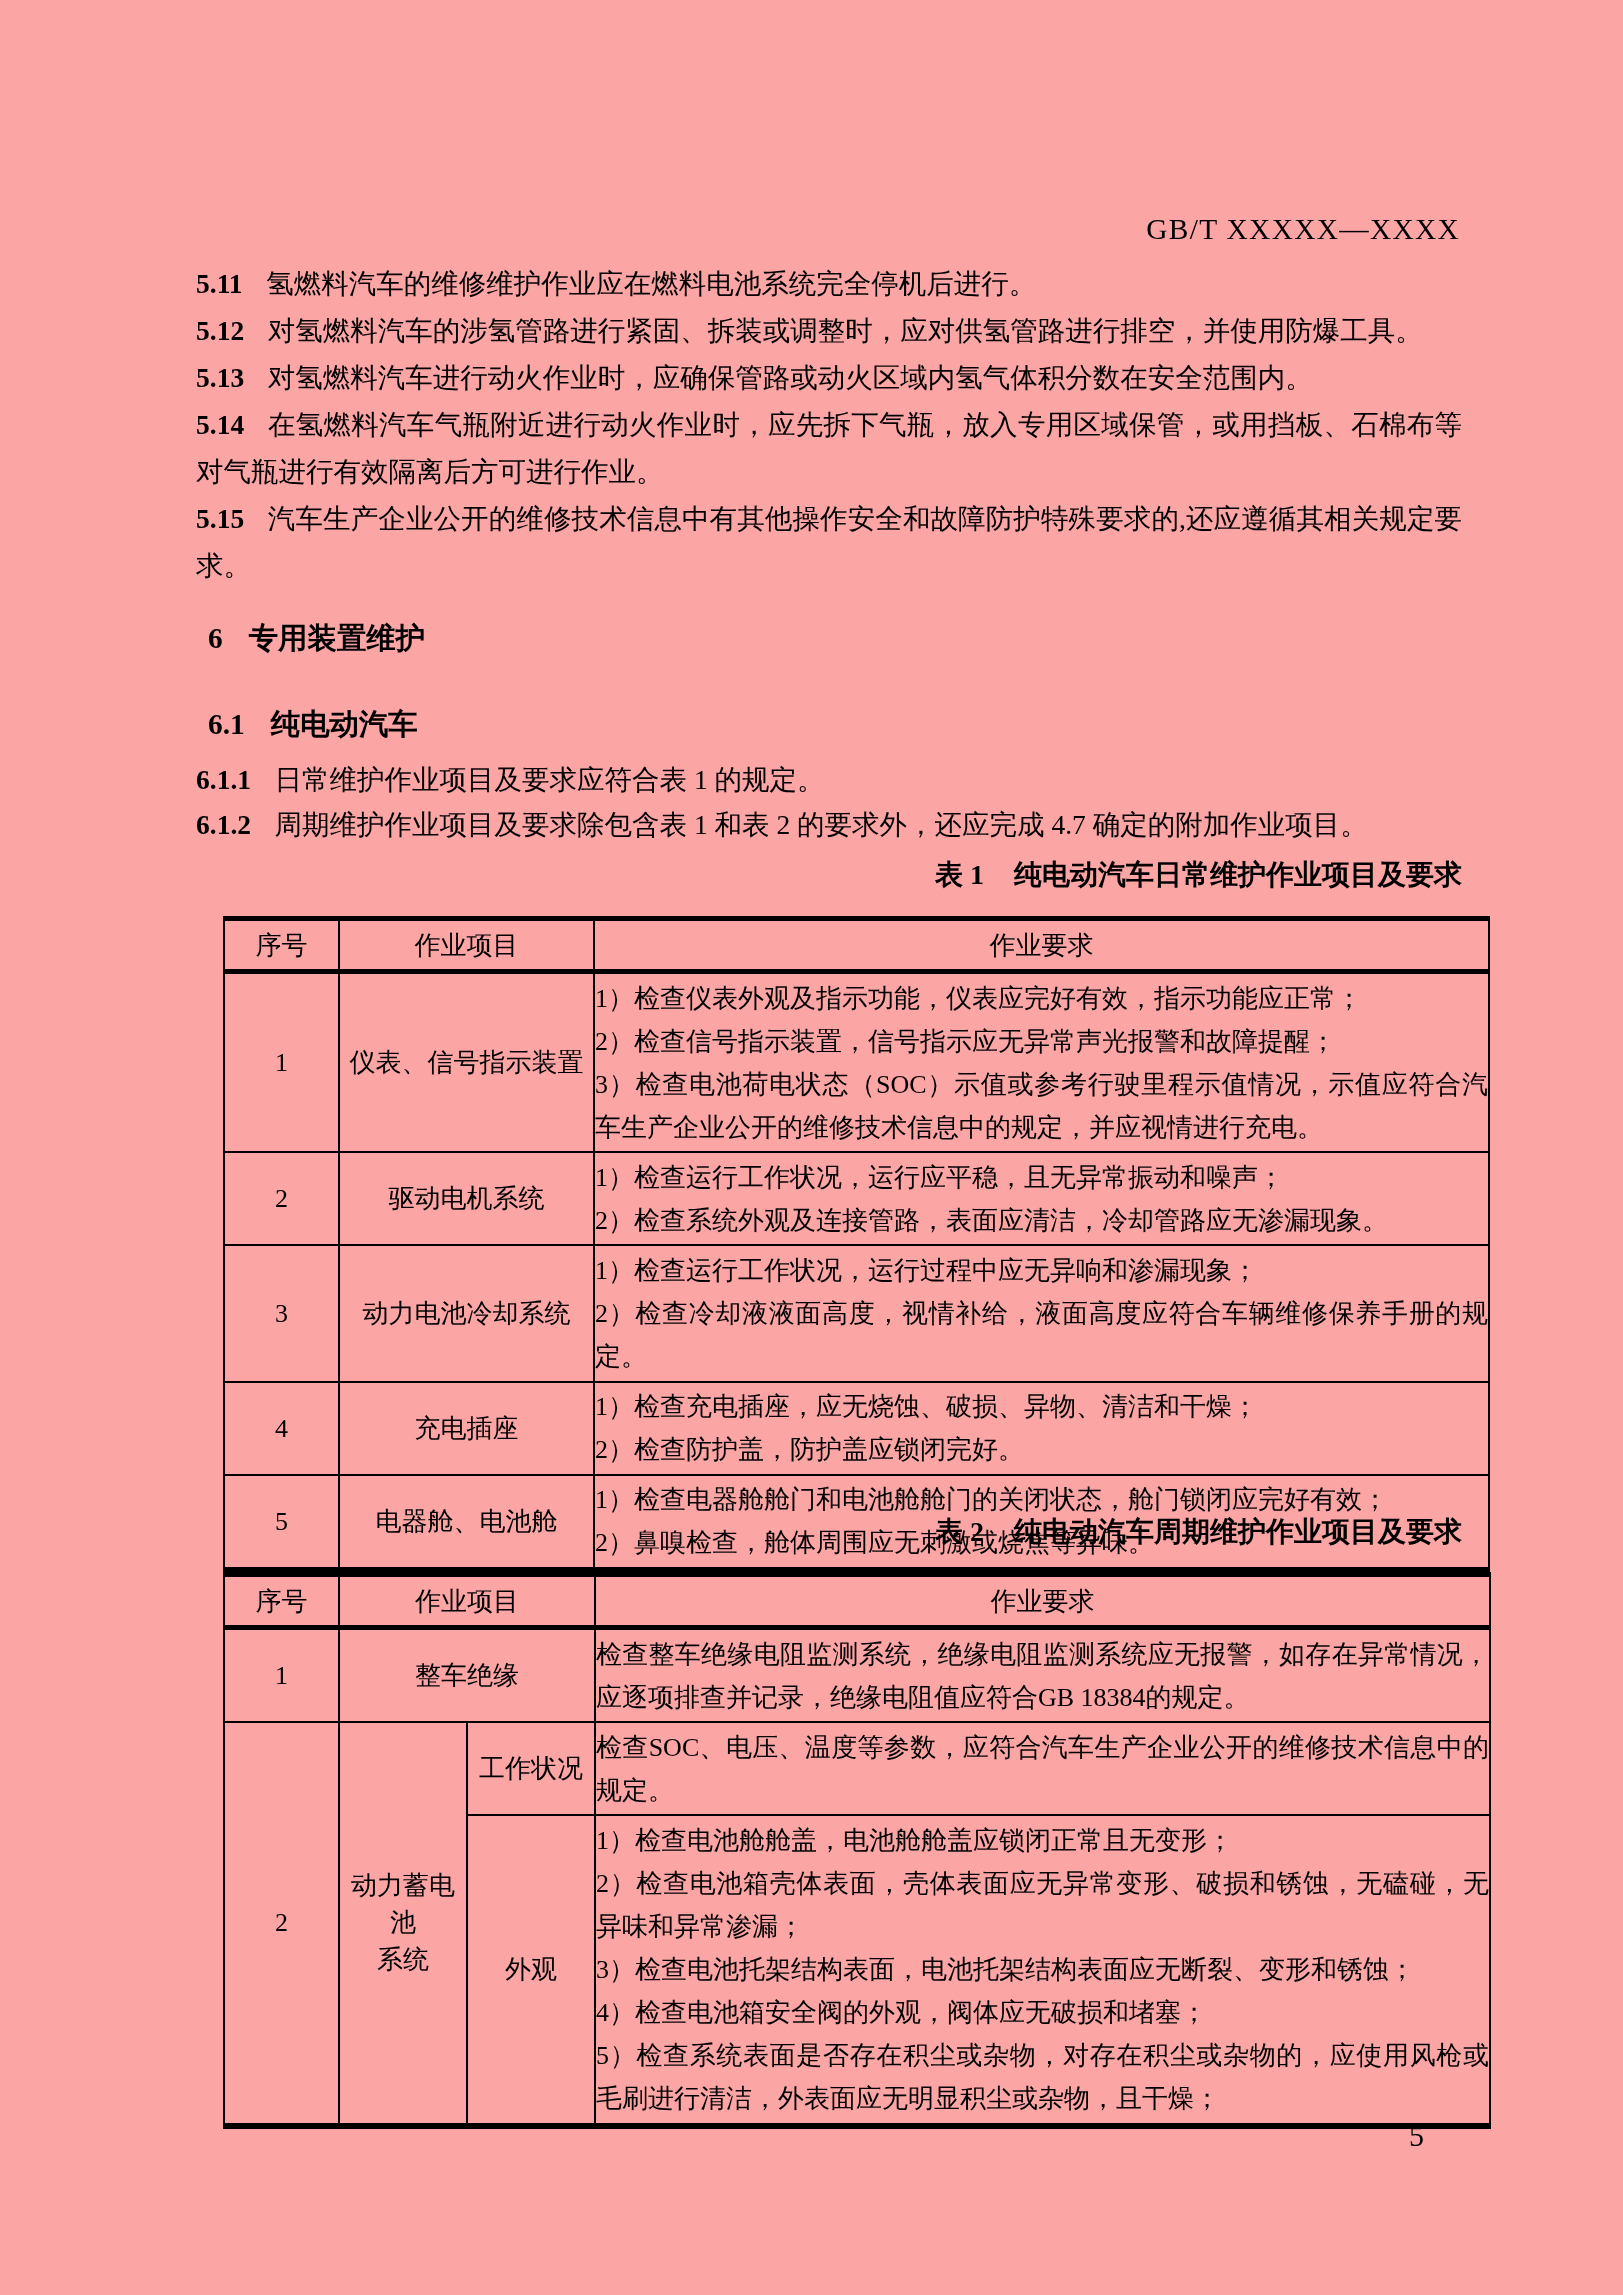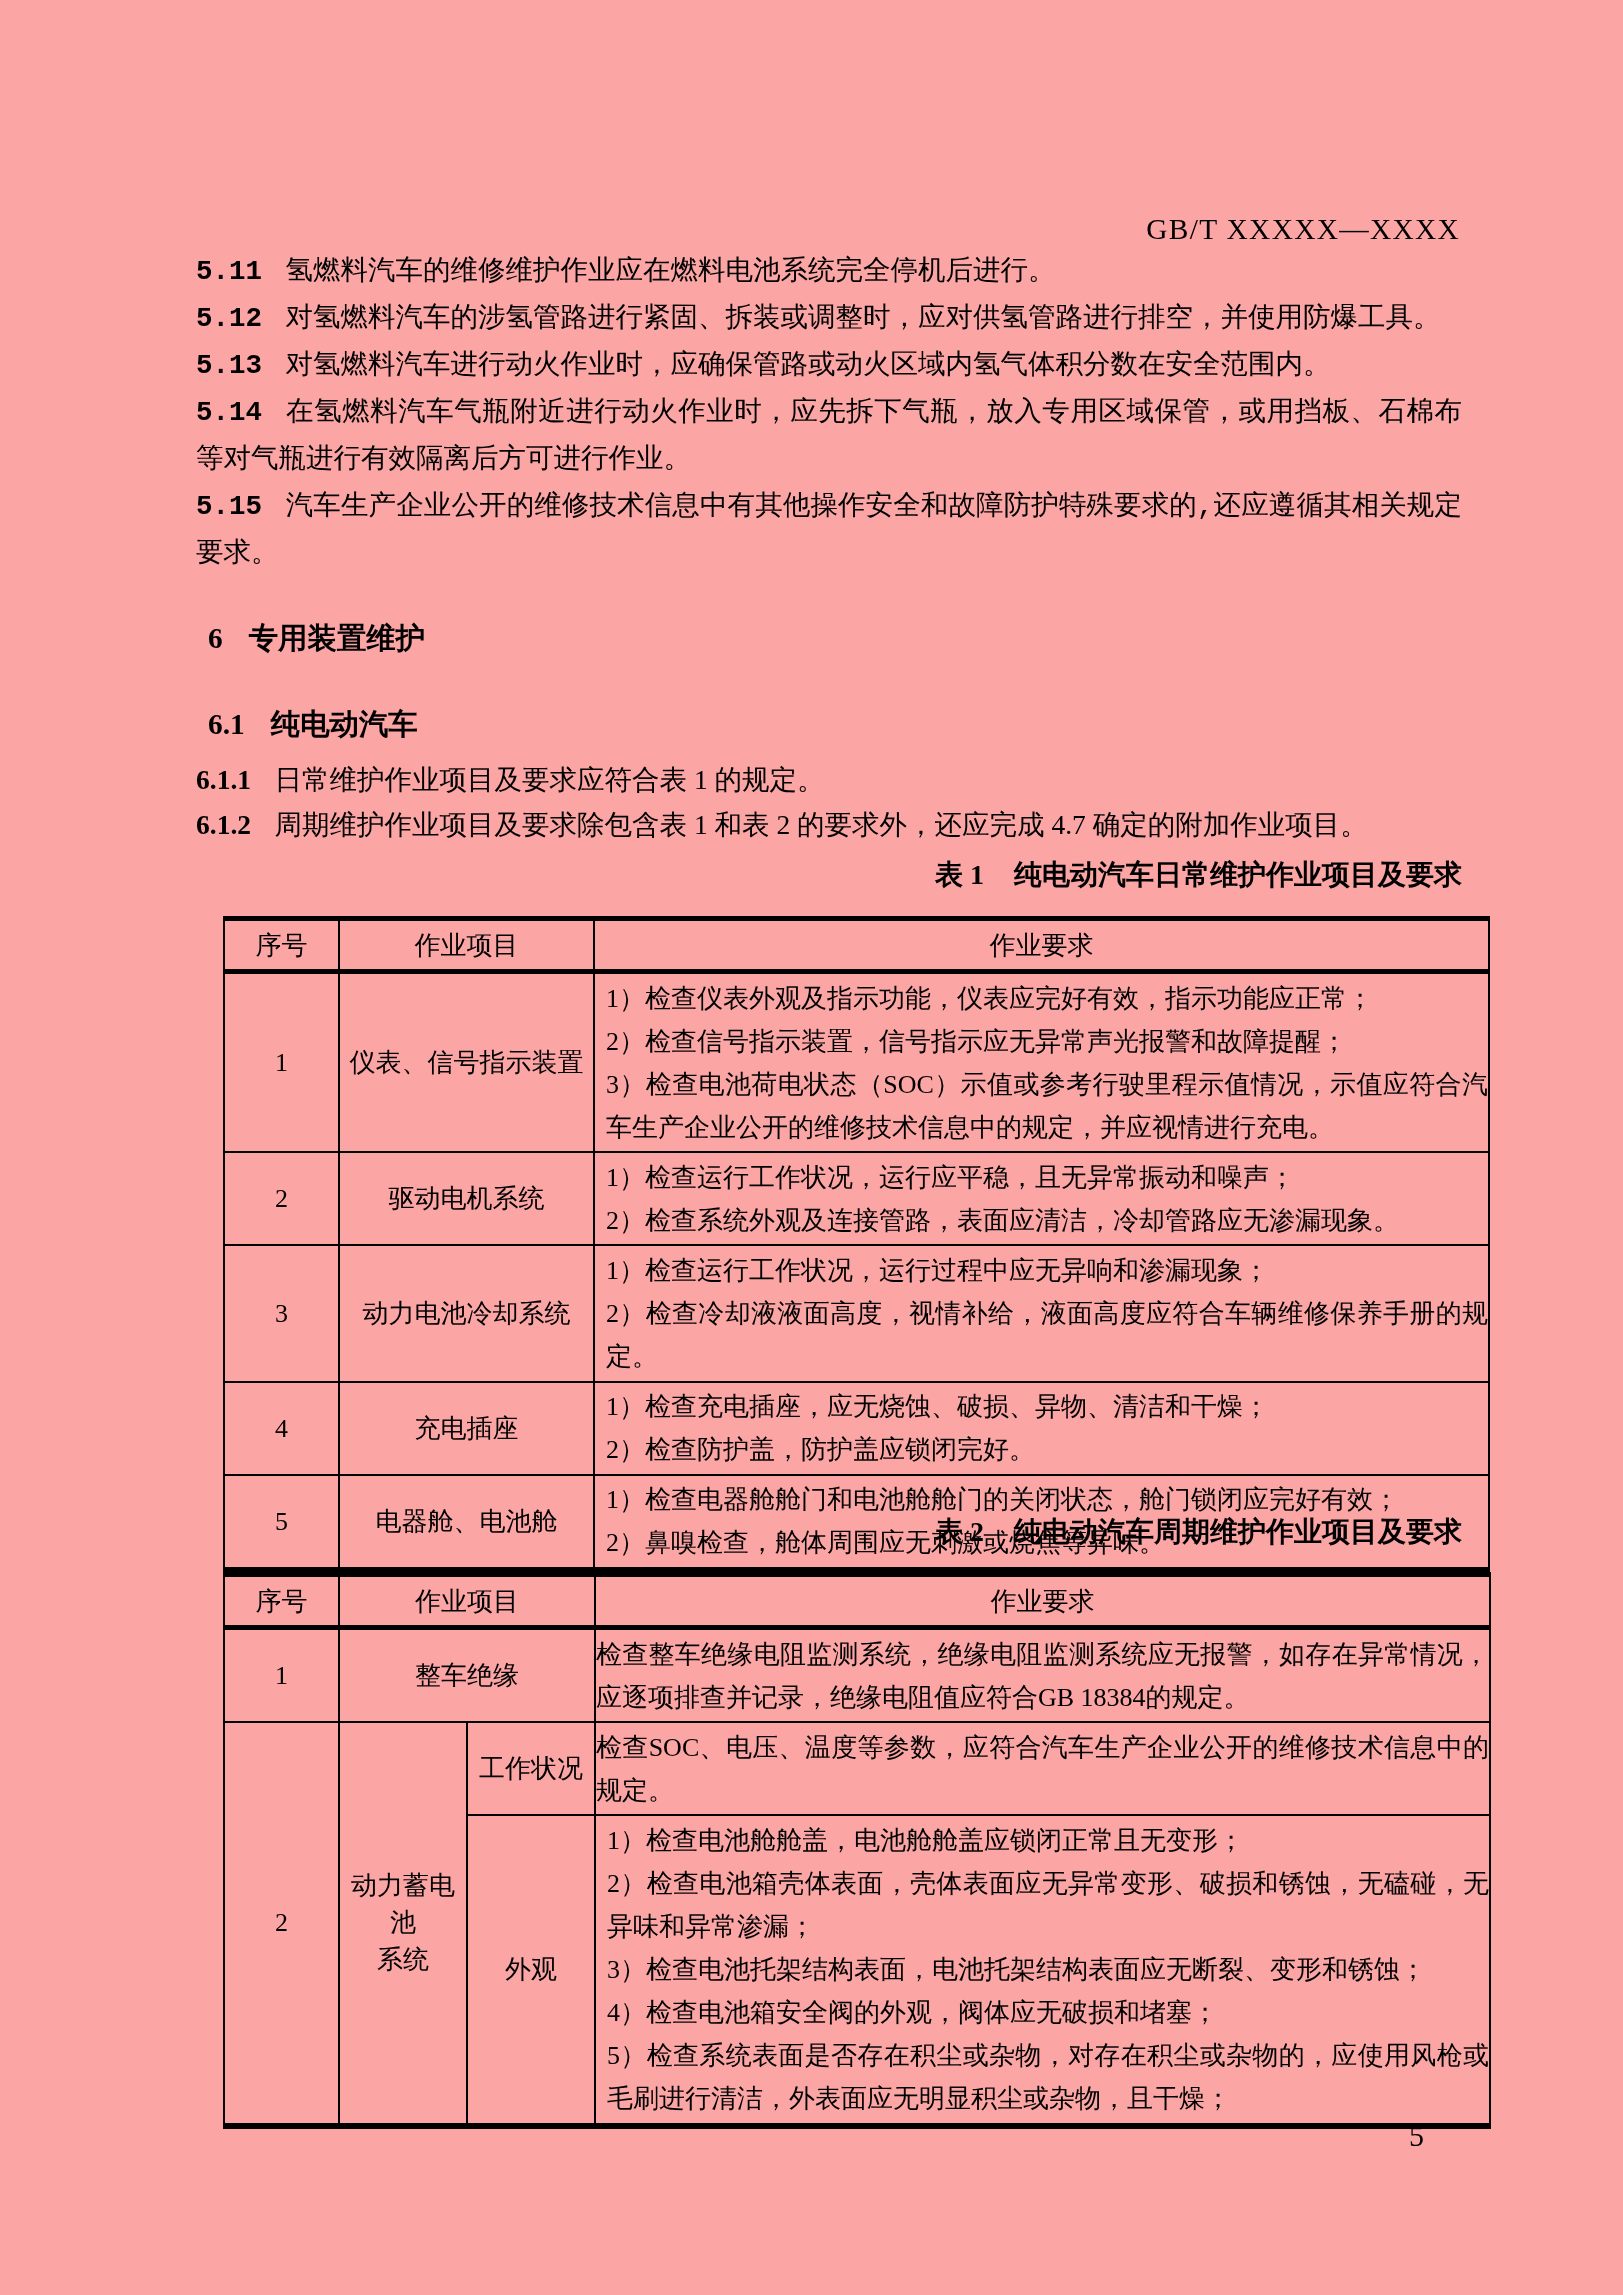--- a/index.html
+++ b/index.html
@@ -17,21 +17,21 @@
   
   .page-header {
     top: 213px; left: 196px; width: 1264px;
     text-align: right;
     font-size: 29.4px;
     letter-spacing: 1.3px;
     white-space: nowrap;
   }
 
   
-  .clauses { top: 248px; left: 196px; width: 1266px; font-family: Liberation Mono, monospace; }
+  .clauses { top: 260px; left: 196px; width: 1266px; }
   .clause p {
     margin: 0;
     font-size: 27.5px;
     line-height: 47px;
     text-align: justify;
   }
   .clause .num { font-weight: bold; margin-right: 23.6px; white-space: nowrap; }
 
   
   .heading {
@@ -81,21 +81,21 @@
     border: 2.6px solid #000;
     vertical-align: middle;
     padding: 2.6px 0;
   }
   td.c-no, td.c-item, td.c-sub { text-align: center; line-height: 37px; }
   td.c-req {
     text-align: justify;
     padding: 3.9px 10.5px;
     line-height: 43px;
   }
-  .req-line { text-align: justify; padding-left: 11px; }
+  .req-line { text-align: justify; }
 
   
   .page-number {
     top: 2119px; left: 196px; width: 1228px;
     text-align: right;
     font-size: 30px;
   }
 </style>
 </head>
 <body>

